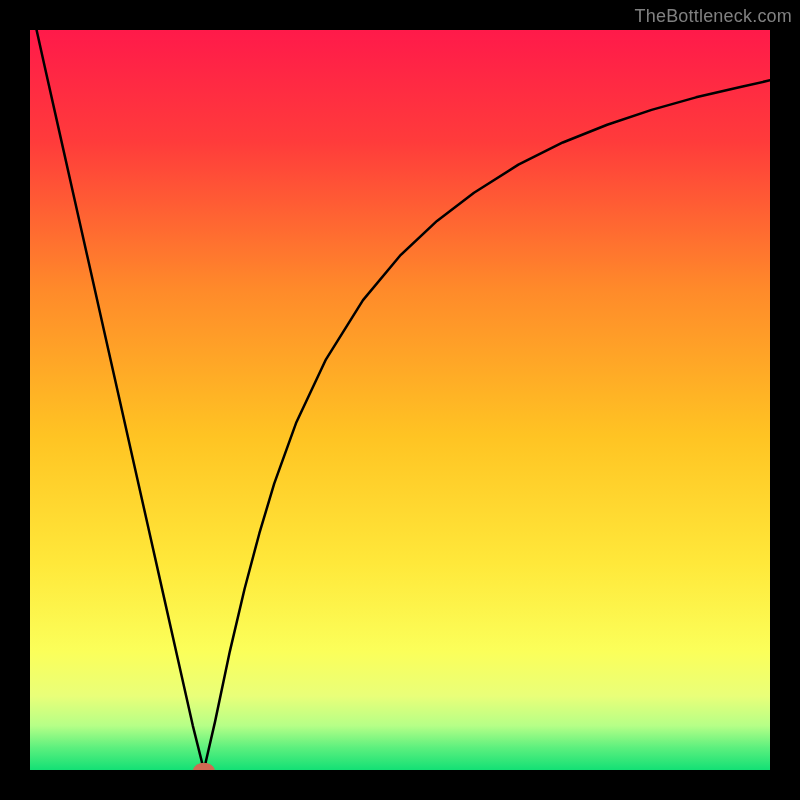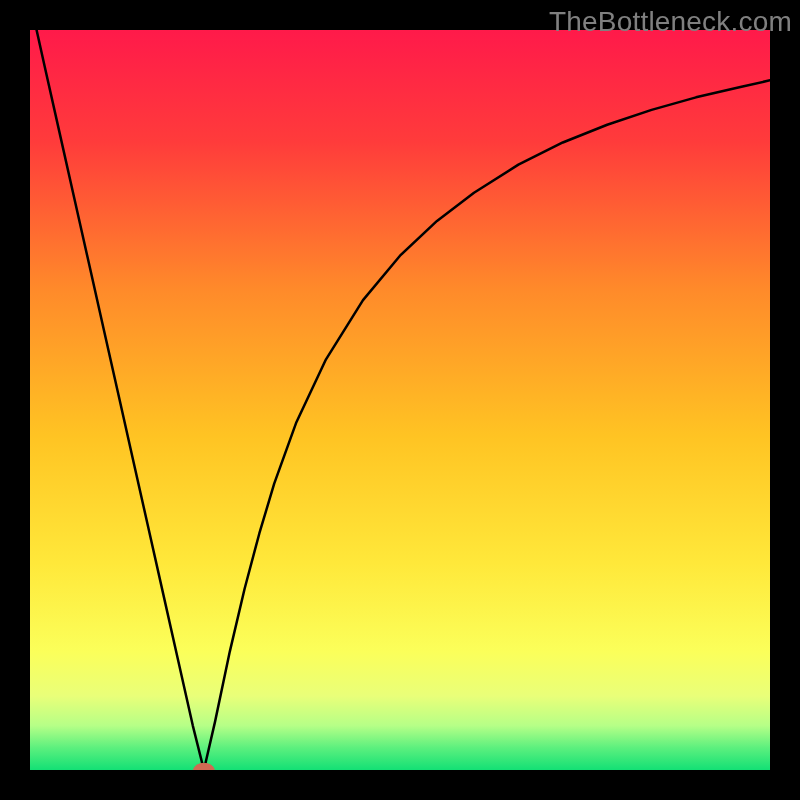--- a/index.html
+++ b/index.html
@@ -23,21 +23,21 @@
     top: 30px;
     width: 740px;
     height: 740px;
     overflow: hidden;
   }
   .watermark {
     position: absolute;
     top: 6px;
     right: 8px;
     color: #808080;
-    font-size: 28px;
+    font-size: 18px;
     font-weight: 400;
     letter-spacing: 0.2px;
     z-index: 50;
     user-select: none;
   }
   svg { display: block; }
   .curve {
     fill: none;
     stroke: #000;
     stroke-width: 2.5;

